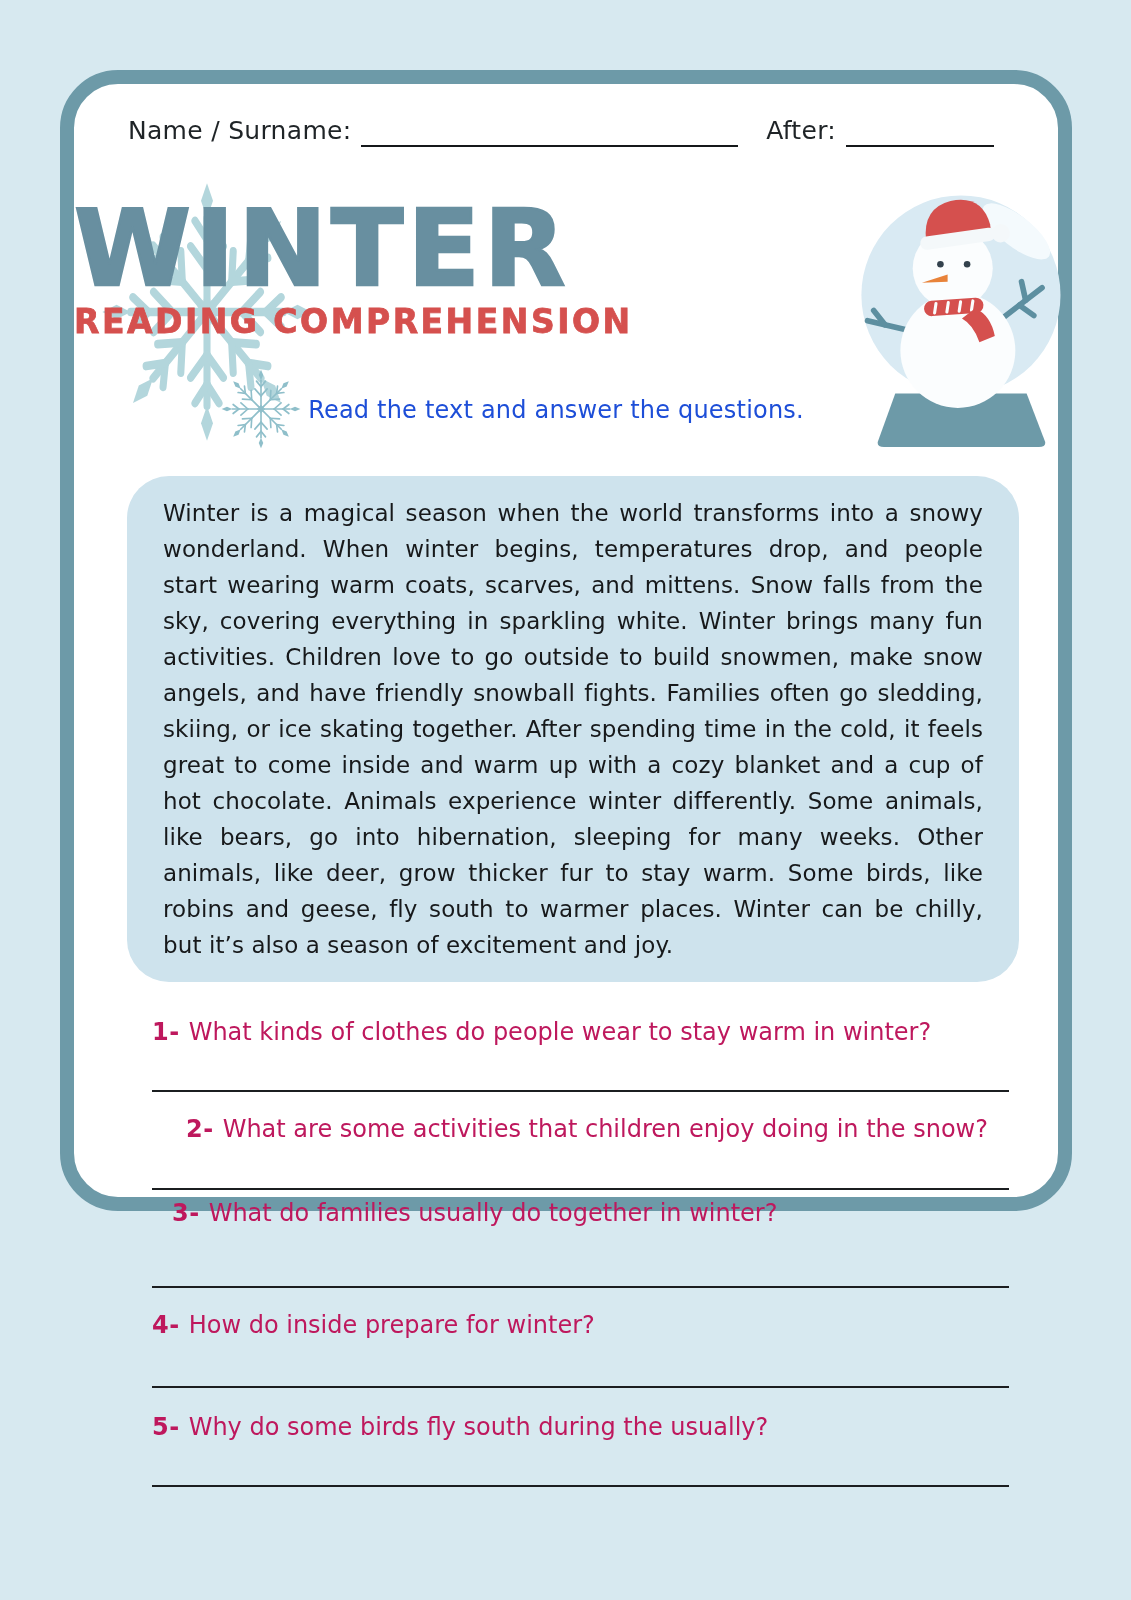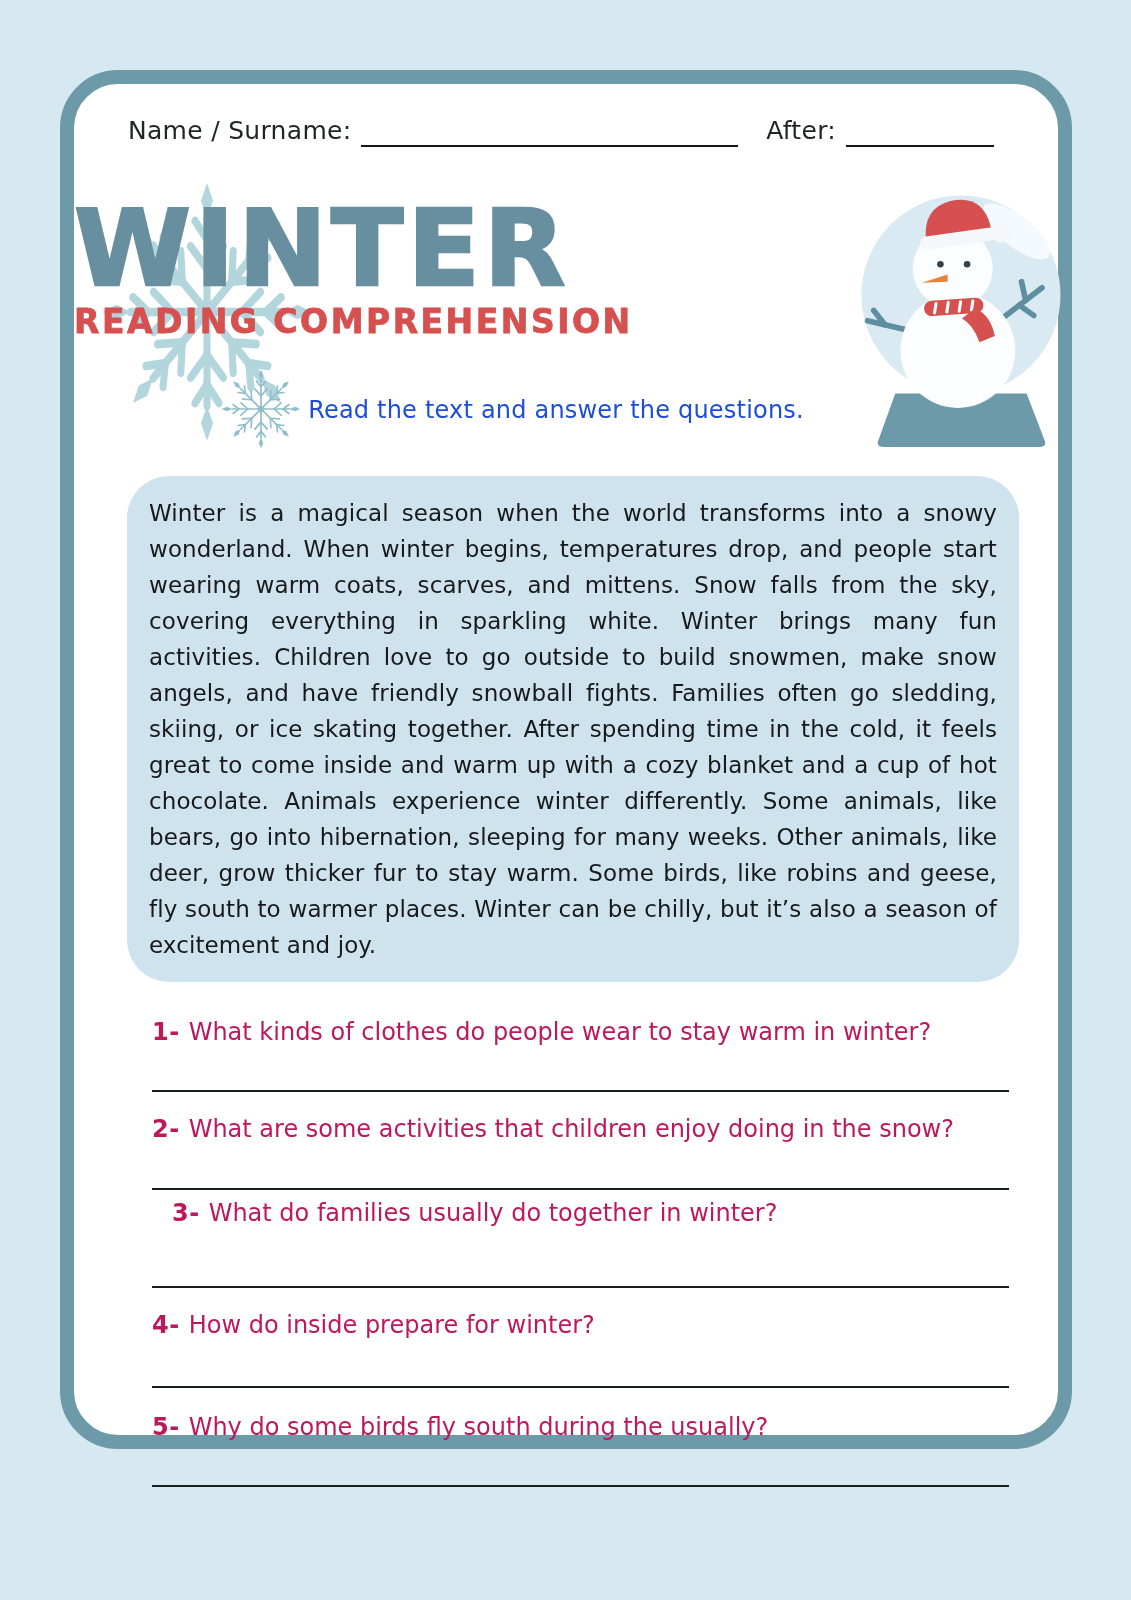--- a/index.html
+++ b/index.html
@@ -6,21 +6,21 @@
   html,body { width:1131px; height:1600px; }
   body {
     background:#d7e9f0;
     font-family:"DejaVu Sans","Liberation Sans",sans-serif;
     color:#1f2427;
     position:relative;
     overflow:hidden;
   }
   .card {
     position:absolute; left:60px; top:70px;
-    width:1012px; height:1379px;
+    width:1012px; height:1141px;
     background:#ffffff;
     border:14px solid #6d9aa8;
     border-radius:58px;
   }
   
   .name-row {
     position:absolute; left:54px; right:64px; top:32px;
     display:flex; align-items:flex-end; gap:10px;
     font-size:25px; letter-spacing:.3px;
   }
@@ -49,40 +49,40 @@
 
   
   .flake-big   { position:absolute; left:24px;  top:94px;  width:218px; height:268px; }
   .flake-small { position:absolute; left:146px; top:284px; width:82px;  height:82px; }
   .snowglobe   { position:absolute; left:786px; top:94px;  width:206px; height:272px; }
 
   
   .passage-box {
     position:absolute; left:53px; top:392px; width:892px;
     background:#cee3ed; border-radius:42px;
-    padding:19px 22px;
+    padding:19px 36px;
   }
   .passage-text {
     font-size:23px; line-height:36px;
     text-align:justify; text-justify:inter-word;
     color:#17191b; letter-spacing:.1px;
   }
 
   
   .question {
     position:absolute; left:78px; width:870px;
     font-size:24px; color:#be185d; white-space:nowrap;
   }
   .qnum { font-weight:bold; margin-right:9px; letter-spacing:.5px; }
   .answer-line {
     position:absolute; left:78px; width:857px; height:0;
     border-top:2.5px solid #1b1e20;
   }
   .q1 { top:934px; }  .l1 { top:1006px; }
-  .q2 { top:1031px; } .l2 { top:1104px; }
+  .q2 { top:1031px;text-align:center; } .l2 { top:1104px; }
   .q3 { top:1115px;margin-left:20px; } .l3 { top:1202px; }
   .q4 { top:1227px; } .l4 { top:1302px; }
   .q5 { top:1329px; } .l5 { top:1401px; }
 </style>
 </head>
 <body>
 
 <svg width="0" height="0" style="position:absolute">
   <defs>
     <g id="flake-arm" stroke-linecap="round">

